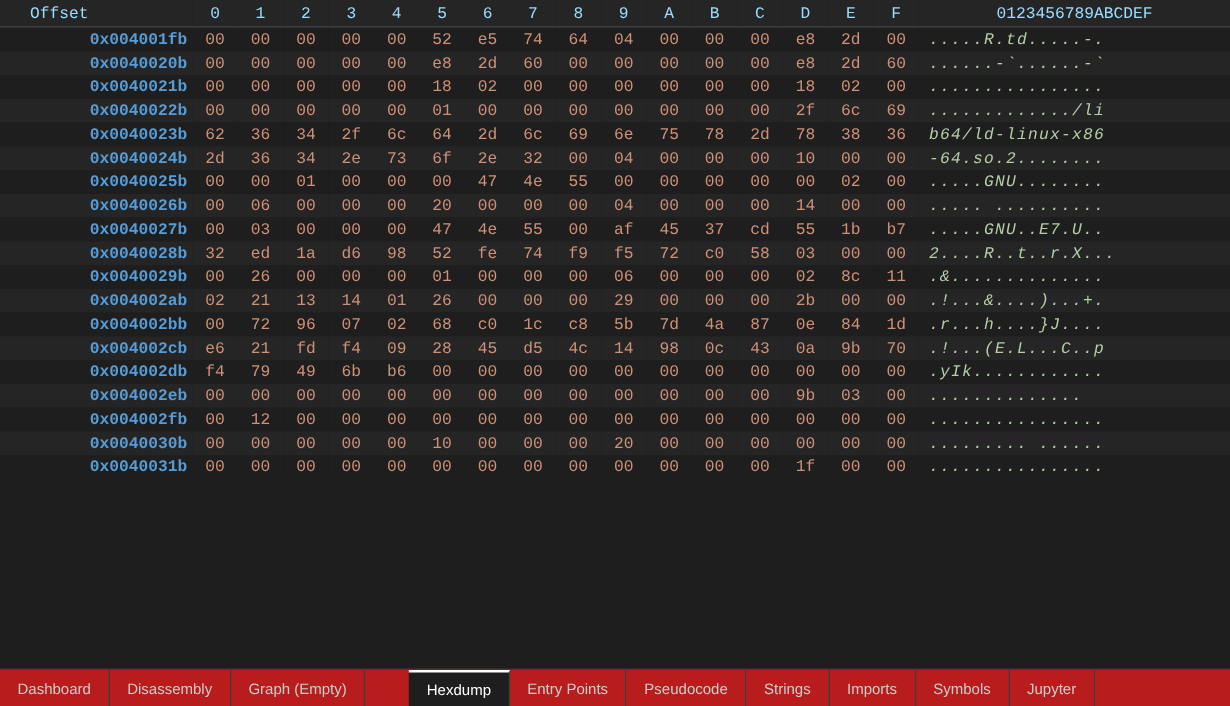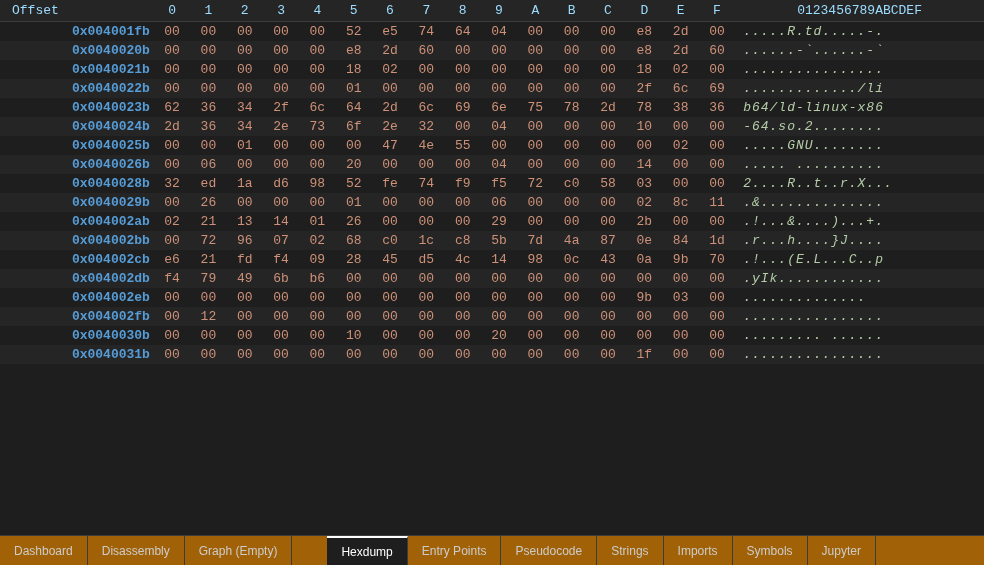--- a/index.html
+++ b/index.html
@@ -28,21 +28,21 @@
     }
     thead th {
       padding: 3px 4px;
       font-weight: normal;
       text-align: center;
       border-bottom: 1px solid #3c3c3c;
       white-space: nowrap;
     }
     thead th.offset-col {
       text-align: left;
-      padding-left: 12px;
+      padding-left: 24px;
       min-width: 100px;
     }
     tbody tr:nth-child(odd) {
       background: #1e1e1e;
     }
     tbody tr:nth-child(even) {
       background: #252526;
     }
     td {
       padding: 2px 4px;
@@ -59,21 +59,21 @@
     td.ascii {
       color: #b5cea8;
       text-align: left;
       padding-left: 8px;
       letter-spacing: 1px;
       font-style: italic;
     }
     
     #tab-bar {
       display: flex;
-      background: #a16207;
+      background: #b91c1c;
       border-top: 1px solid #3c3c3c;
       height: 30px;
       align-items: stretch;
     }
     .tab {
       padding: 0 14px;
       display: flex;
       align-items: center;
       cursor: pointer;
       color: #cccccc;
@@ -271,20 +271,40 @@
           <td>04</td>
           <td>00</td>
           <td>00</td>
           <td>00</td>
           <td>14</td>
           <td>00</td>
           <td>00</td>
           <td class="ascii">..... ..........</td>
         </tr>
         <tr>
+          <td class="offset">0x0040027b</td>
+          <td>00</td>
+          <td>03</td>
+          <td>00</td>
+          <td>00</td>
+          <td>00</td>
+          <td>47</td>
+          <td>4e</td>
+          <td>55</td>
+          <td>00</td>
+          <td>af</td>
+          <td>45</td>
+          <td>37</td>
+          <td>cd</td>
+          <td>55</td>
+          <td>1b</td>
+          <td>b7</td>
+          <td class="ascii">.....GNU..E7.U..</td>
+        </tr>
+        <tr>
           <td class="offset">0x0040028b</td>
           <td>32</td>
           <td>ed</td>
           <td>1a</td>
           <td>d6</td>
           <td>98</td>
           <td>52</td>
           <td>fe</td>
           <td>74</td>
           <td>f9</td>

